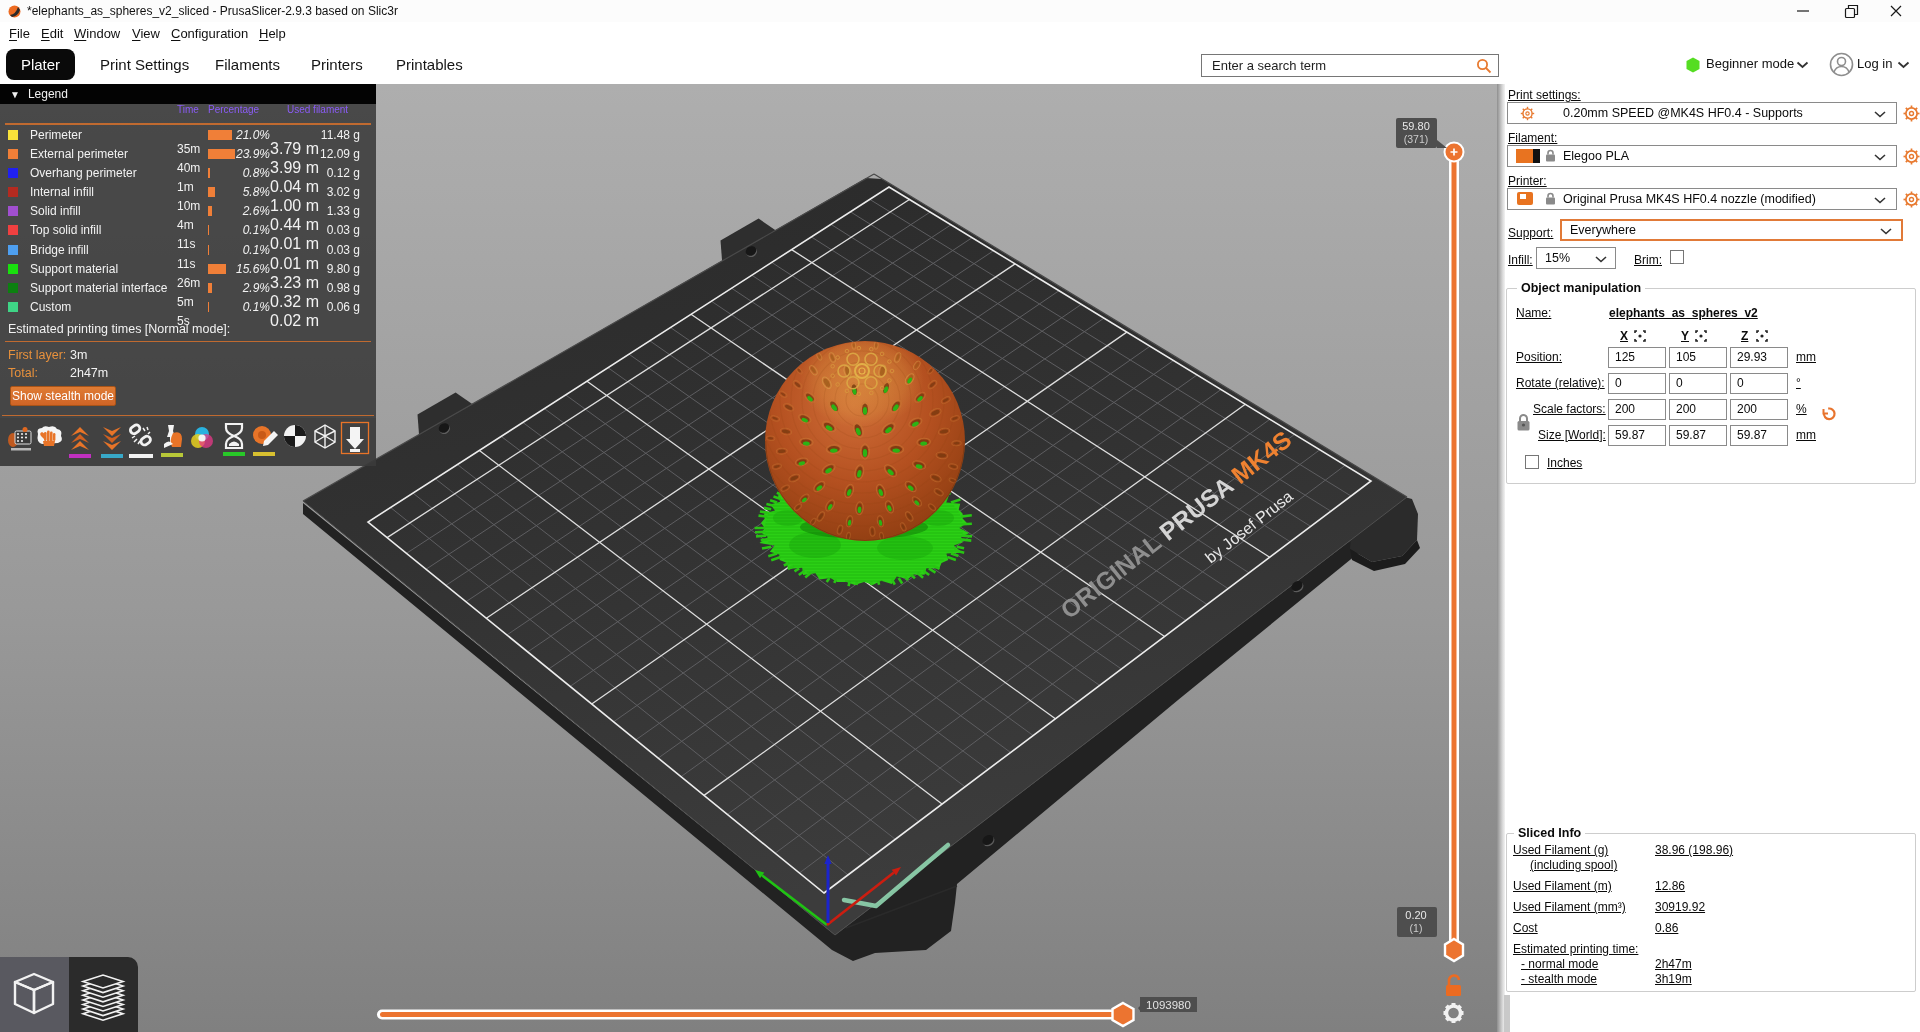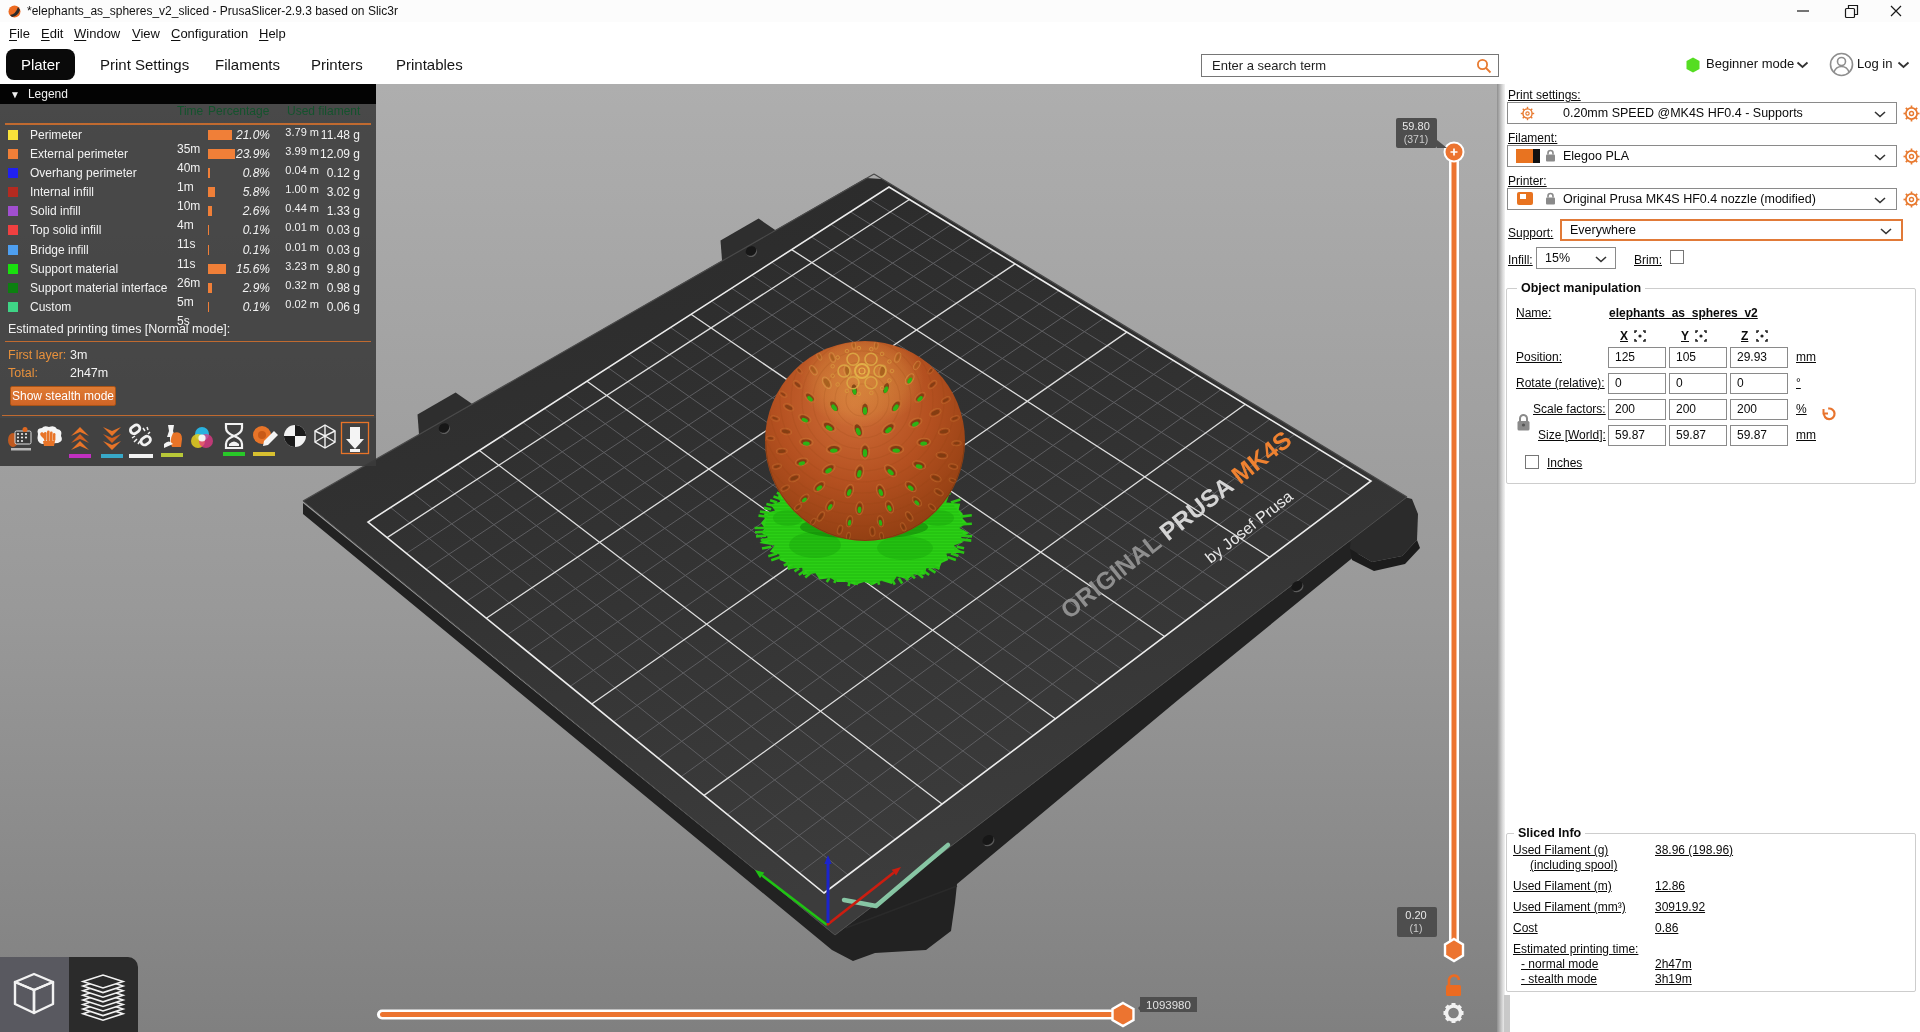--- a/index.html
+++ b/index.html
@@ -17,21 +17,21 @@
 #legend { position:absolute; left:0; top:84px; width:376px; }
 #lhead { height:20px; background:#030303; color:#f0f0f0; font-size:12px; line-height:20px; }
 #lbody { background:rgba(48,48,48,0.8); color:#f2f2f2; position:relative; }
 #ltool { background:rgba(58,58,58,0.93); height:48px; }
 .lrow { position:relative; height:19.1px; }
 .lrow .sw { position:absolute; left:8px; top:4px; width:10px; height:10px; }
 .lrow .lbl { position:absolute; left:30px; top:2px; font-size:12px; }
 .lrow .tm { position:absolute; left:177px; top:16px; font-size:12px; }
 .lrow .bar { position:absolute; left:208px; top:4px; height:10px; background:#f07f38; }
 .lrow .pct { position:absolute; right:106px; top:2px; font-size:12px;font-style:italic; }
-.lrow .met { position:absolute; right:57px; top:0; font-size:11px;margin-left:36px; }
+.lrow .met { position:absolute; right:57px; top:14px; font-size:16px;margin-left:36px; }
 .lrow .grm { position:absolute; right:16px; top:2px; font-size:12px; }
 .combo { position:absolute; height:22px; border:1px solid #8a8a8a; background:#fff; }
 .rlabel { position:absolute; font-size:12px; color:#0a0a0a; white-space:nowrap;text-decoration:underline; }
 .chev { position:absolute; }
 .nbox { position:absolute; width:58px; height:21px; border:1px solid #8a8a8a; font-size:12px; padding-left:6px; line-height:19px; background:#fff; }
 .gbox { position:absolute; border:1px solid #cdcdcd; border-radius:2px; }
 .gtitle { position:absolute; top:-8px; left:10px; background:#fff; padding:0 4px; font-weight:bold; font-size:12.5px; }
 </style></head>
 <body>
 <div id="viewport">
@@ -577,21 +577,21 @@
     </svg>
  <span style="position:absolute;left:1857px;top:12px;font-size:13px;color:#111">Log in</span>
  <svg style="position:absolute;left:1897px;top:17px" width="13" height="8" viewBox="0 0 13 8">
       <path d="M1.5 1.5 L6.5 6 L11.5 1.5" fill="none" stroke="#333" stroke-width="1.8"></path>
     </svg>
 </div>
 
 <div id="legend">
  <div id="lhead"><span style="margin-left:10px;font-size:10px">▼</span><span style="margin-left:8px">Legend</span></div>
  <div id="lbody">
-  <div style="position:relative;height:17px;font-size:12px;color:#14532d">
+  <div style="position:relative;height:17px;font-size:10px;color:#8b5cf6">
    <span style="position:absolute;left:177px">Time</span>
         <span style="position:absolute;left:208px">Percentage</span>
         <span style="position:absolute;left:287px">Used filament</span>
   </div>
   <div style="height:5px;position:relative">
         <div style="position:absolute;left:5px;right:5px;top:2px;height:1.5px;background:#c06a30"></div>
       </div>
   <div class="lrow">
         <span class="sw" style="background:#f8e23a"></span>
         <span class="lbl">Perimeter</span>

